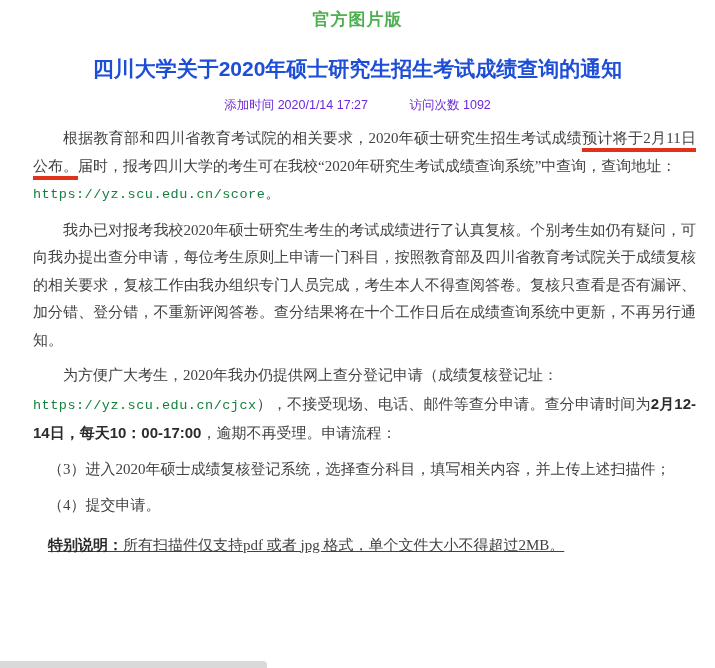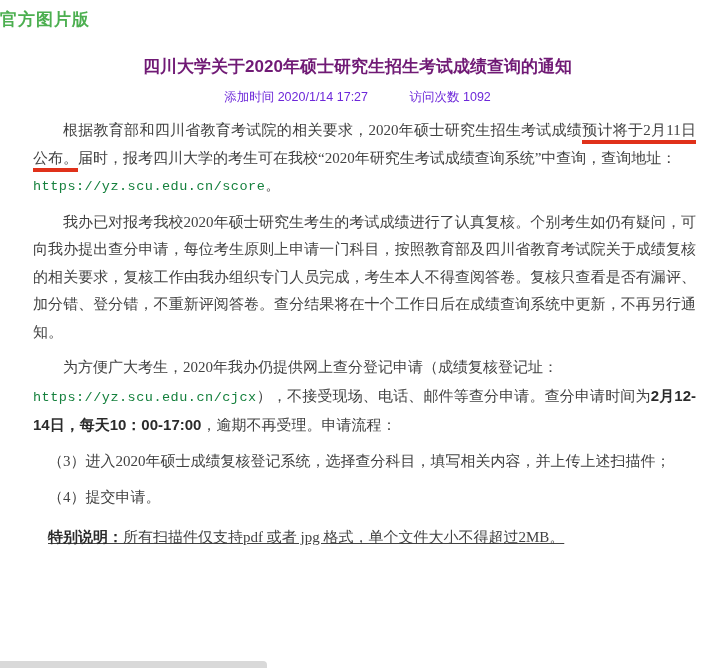--- a/index.html
+++ b/index.html
@@ -4,34 +4,35 @@
 <style>
   html, body { margin: 0; padding: 0; }
   body {
     width: 715px; height: 668px;
     background: #ffffff;
     position: relative;
     overflow: hidden;
     font-family: "Liberation Serif", "DejaVu Serif", serif;
   }
   .badge {
+    text-align: center;
     padding-top: 8px;
     font-family: "Liberation Sans", "DejaVu Sans", sans-serif;
     font-weight: bold;
     font-size: 17px;
     color: #4caf50;
     letter-spacing: 1px;
   }
   .title {
     text-align: center;
     margin-top: 24px;
     font-family: "Liberation Sans", "DejaVu Sans", sans-serif;
     font-weight: bold;
-    font-size: 17px;
-    color: #701a75;
+    font-size: 21px;
+    color: #1d4ed8;
   }
   .meta {
     text-align: center;
     margin-top: 6px;
     font-family: "Liberation Sans", "DejaVu Sans", sans-serif;
     font-size: 12.5px;
     color: #6d28d9;
   }
   .meta .meta-item + .meta-item { margin-left: 38px; }
   .content {

